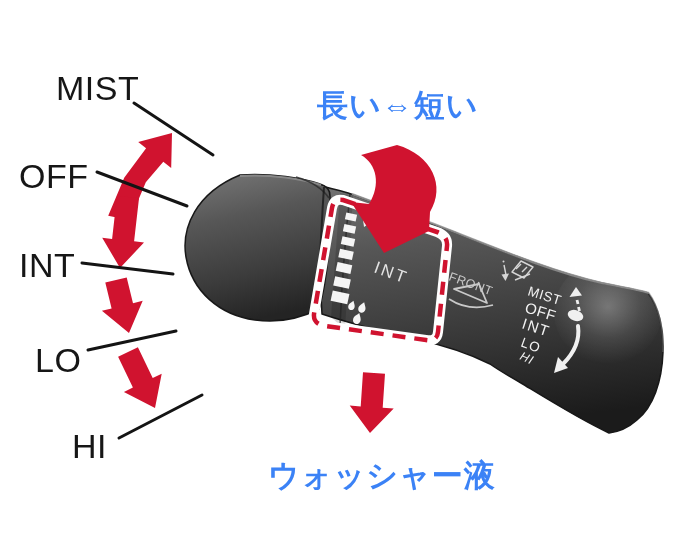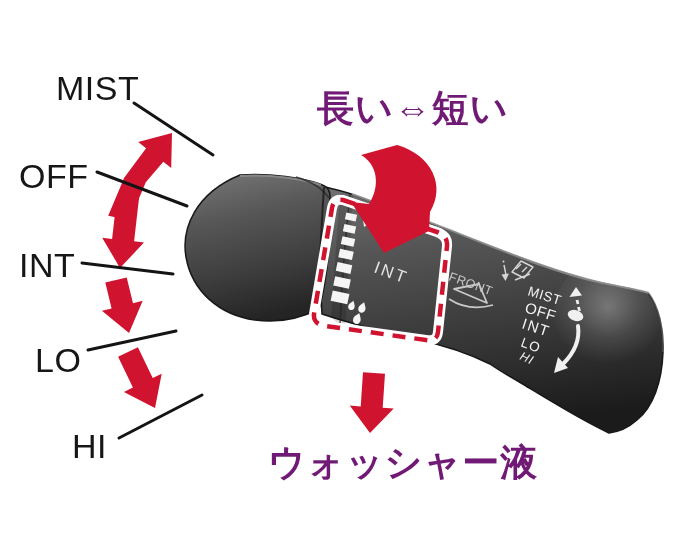--- a/index.html
+++ b/index.html
@@ -6,21 +6,21 @@
   .canvas{
     position:relative;width:685px;height:555px;background:#ffffff;overflow:hidden;
     font-family:"Liberation Sans","DejaVu Sans",sans-serif;
   }
   .canvas svg{position:absolute;left:0;top:0;}
   .callout{
     position:absolute;color:#161616;font-size:34px;font-weight:400;
     letter-spacing:0.5px;line-height:1;white-space:nowrap;
   }
   .jp{
-    position:absolute;color:#701a75;font-size:37px;font-weight:600;
+    position:absolute;color:#3b82f6;font-size:31px;font-weight:600;
     letter-spacing:1px;line-height:1;white-space:nowrap;
   }
   svg text{font-family:"Liberation Sans","DejaVu Sans",sans-serif;}
 </style>
 </head>
 <body>
 
 <div class="canvas">
 
   <svg width="685" height="555" viewBox="0 0 685 555">
@@ -154,15 +154,15 @@
     </g>
   </svg>
 
   <div class="callout" style="left:56px;top:71px">MIST</div>
   <div class="callout" style="left:19px;top:159px">OFF</div>
   <div class="callout" style="left:19px;top:248px">INT</div>
   <div class="callout" style="left:35px;top:343px">LO</div>
   <div class="callout" style="left:72px;top:429px">HI</div>
 
   <div class="jp" style="left:317px;top:90px">長い⇔短い</div>
-  <div class="jp" style="left:268px;top:444px">ウォッシャー液</div>
+  <div class="jp" style="left:268px;top:460px">ウォッシャー液</div>
 
 </div>
 
 </body></html>

